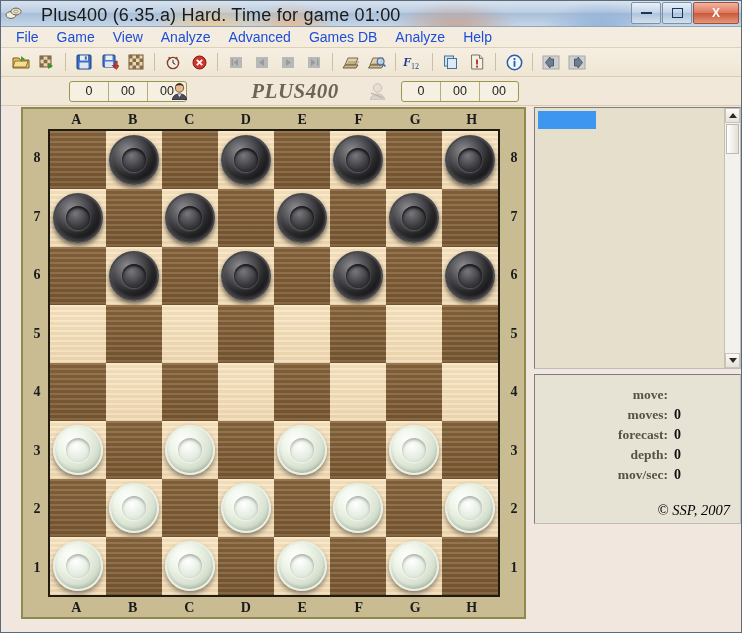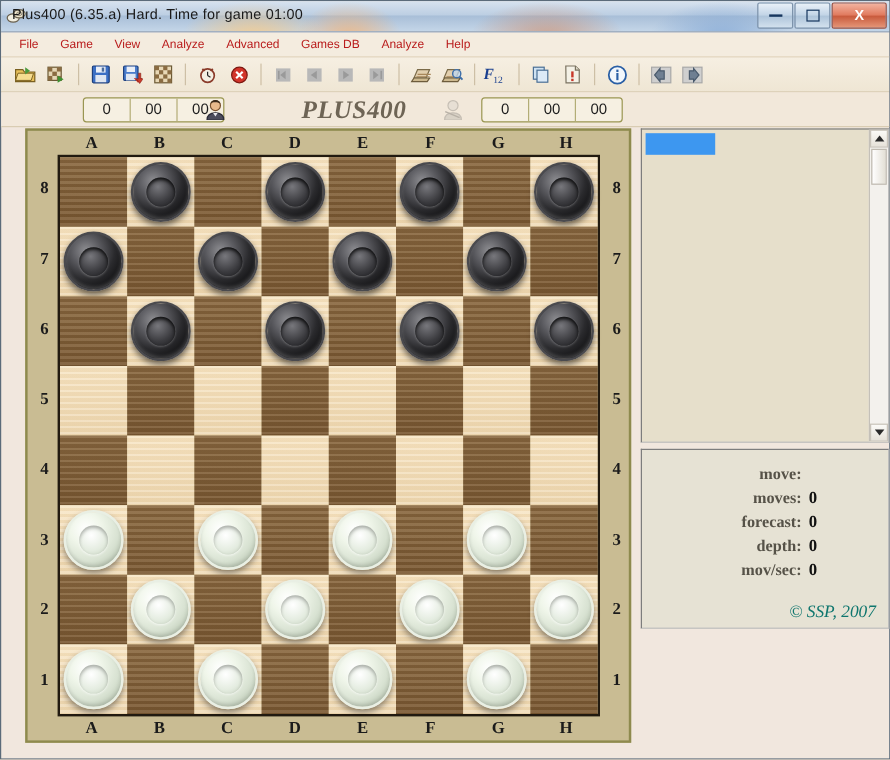--- a/index.html
+++ b/index.html
@@ -18,37 +18,37 @@
     border-bottom:1px solid #8fa4bb;overflow:hidden;}
   .titlebar .glowl{position:absolute;left:150px;top:0;width:120px;height:25px;
     background:radial-gradient(ellipse at 50% 120%,rgba(255,200,120,.75),rgba(255,200,120,0) 70%);}
   .titlebar .glowm{position:absolute;left:245px;top:0;width:90px;height:25px;
     background:radial-gradient(ellipse at 50% 130%,rgba(255,170,90,.7),rgba(255,170,90,0) 70%);}
   .titlebar .glowr{position:absolute;left:390px;top:0;width:130px;height:25px;
     background:radial-gradient(ellipse at 50% 120%,rgba(210,120,70,.55),rgba(210,120,70,0) 70%);}
   .titlebar .glowb{position:absolute;left:540px;top:0;width:120px;height:25px;
     background:radial-gradient(ellipse at 50% 120%,rgba(120,160,210,.7),rgba(120,160,210,0) 70%);}
   .app-icon{position:absolute;left:4px;top:4px;width:17px;height:17px;z-index:4;}
-  .title-text{position:absolute;left:9px;top:4px;z-index:4;
-    font-size:12px;color:#1a1a1a;white-space:nowrap;letter-spacing:.2px;}
+  .title-text{position:absolute;left:40px;top:4px;z-index:4;
+    font-size:18px;color:#1a1a1a;white-space:nowrap;letter-spacing:.2px;}
   .wbtns{position:absolute;right:2px;top:1px;display:flex;z-index:5;}
   .wbtn{width:28px;height:20px;margin-left:1px;border:1px solid #7d93ab;border-radius:2px;
         display:flex;align-items:center;justify-content:center;
         background:linear-gradient(to bottom,#e9f1f8,#c2d4e6 48%,#aec4da 52%,#d3e1ee);}
   .wbtn.close{width:44px;border-color:#9b5040;
         background:linear-gradient(to bottom,#f2b3a0,#e07a5e 48%,#c85a3c 52%,#e59678);}
   .wbtn span{font-size:11px;color:#10305a;line-height:1;}
   .wbtn.close span{color:#fff;font-weight:bold;font-size:12px;}
   .minus{display:block;width:11px;height:2px;background:#16365e;}
   .sq{display:block;width:9px;height:8px;border:1.5px solid #16365e;}
 
   
   .menubar{height:20px;background:#f4ecdf;border-bottom:1px solid #ded0b6;
     display:flex;align-items:center;padding-left:6px;}
-  .menu-item{font-size:10px;color:#b91c1c;padding:2px 9px;cursor:default;white-space:nowrap;}
+  .menu-item{font-size:14px;color:#1d4ed8;padding:2px 9px;cursor:default;white-space:nowrap;}
 
   
   .toolbar{height:28px;background:linear-gradient(to bottom,#f6efe2,#efe6d4);
     border-bottom:1px solid #d9ccb2;display:flex;align-items:center;padding-left:8px;gap:2px;}
   .tb{width:22px;height:22px;display:flex;align-items:center;justify-content:center;
       border:1px solid transparent;border-radius:2px;}
   .tsep{width:1px;height:18px;background:#cdbfa5;margin:0 4px;}
 
   
   .scorebar{position:relative;height:28px;background:#f2e8da;
@@ -123,21 +123,21 @@
 
   .infopanel{position:relative;margin-top:5px;height:150px;background:#e6e2d4;
     border:1px solid #7d7d7d;border-right-color:#bdbdbd;border-bottom-color:#bdbdbd;
     box-sizing:border-box;padding:12px 14px 0 0;}
   .inforow{display:flex;justify-content:flex-end;align-items:baseline;height:20px;}
   .ilabel{font-family:"Liberation Serif", serif;font-weight:bold;font-size:13.5px;
     color:#565248;text-align:center;}
   .ival{font-family:"Liberation Serif", serif;font-weight:bold;font-size:14px;
     color:#111;margin-left:6px;min-width:52px;text-align:left;}
   .copy{position:absolute;left:0;right:10px;bottom:4px;text-align:right;
-    font-family:"Liberation Serif", serif;font-style:italic;font-size:14.5px;color:#0f766e;}
+    font-family:"Liberation Serif", serif;font-style:italic;font-size:14.5px;color:#000000;}
 
   svg{display:block;}
 </style>
 </head>
 <body>
 
 <div class="app">
 
   <div class="titlebar">
     <div class="glowl"></div>

